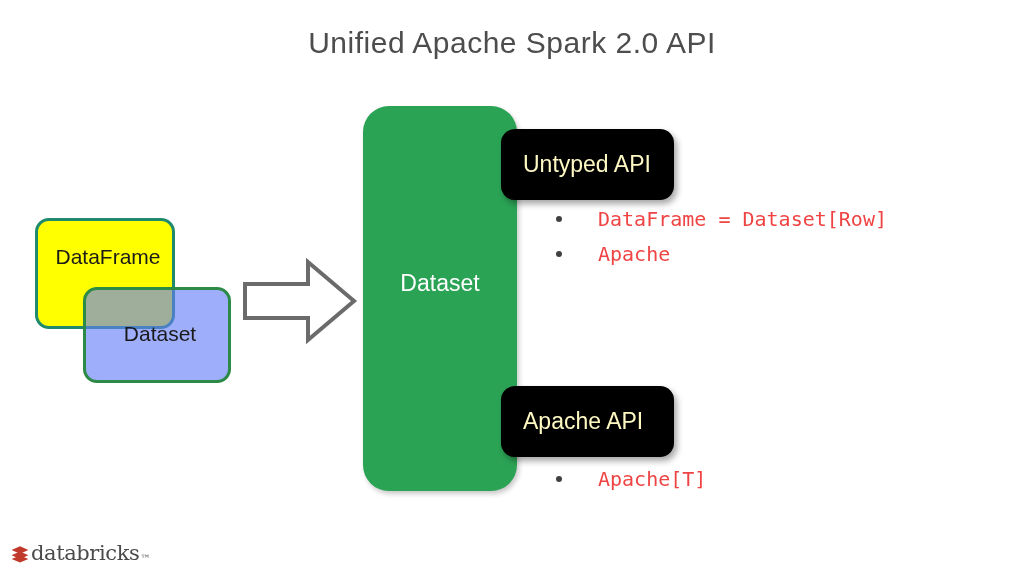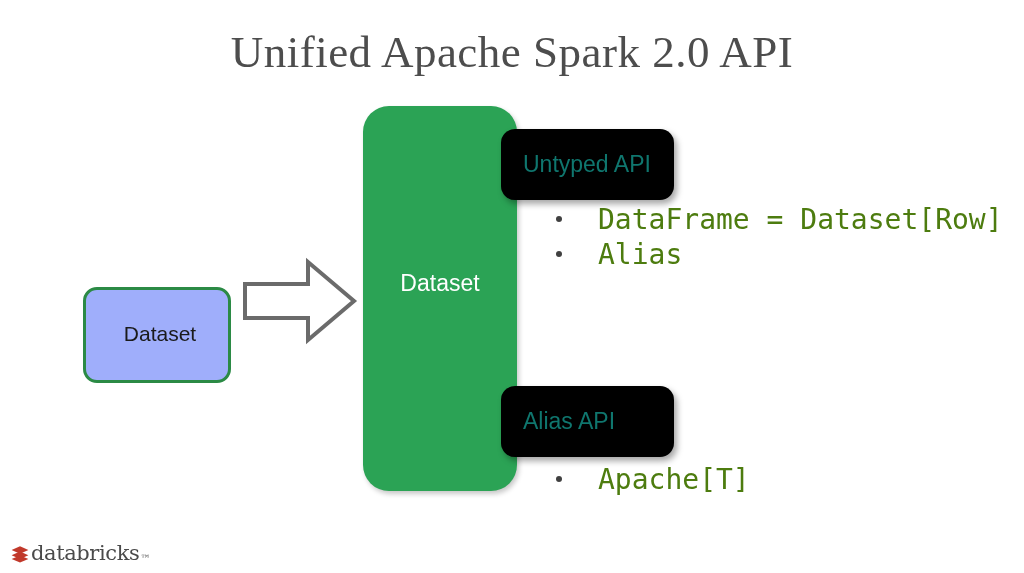--- a/index.html
+++ b/index.html
@@ -23,23 +23,23 @@
     background: #ffffff;
   }
 
   
   .slide-title {
     position: absolute;
     left: 0;
     top: 26px;
     width: 1024px;
     text-align: center;
-    font-family: Liberation Serif, serif;
+    font-family: Liberation Sans, sans-serif;
     font-weight: 400;
-    font-size: 45px;
+    font-size: 30px;
     letter-spacing: 0.5px;
     color: #4d4d4d;
     white-space: nowrap;
   }
 
   
   .box-dataframe {
     position: absolute;
     left: 35px;
     top: 218px;
@@ -120,21 +120,21 @@
   .api-pill {
     position: absolute;
     background: #000000;
     border-radius: 14px;
     z-index: 6;
     box-shadow: 3px 4px 6px rgba(0,0,0,0.35);
   }
   .api-pill .lbl {
     position: absolute;
     left: 22px;
-    color: #0f766e;
+    color: #fef9c3;
     font-size: 23px;
     white-space: nowrap;
   }
   .pill-untyped {
     left: 501px;
     top: 129px;
     width: 173px;
     height: 71px;
   }
   .pill-untyped .lbl { top: 22px; }
@@ -163,23 +163,23 @@
     width: 6px;
     height: 6px;
     background: #404040;
     border-radius: 50%;
   }
   .bullet-text {
     position: absolute;
     left: 42px;
     top: 0;
     font-family: "DejaVu Sans Mono", "Liberation Mono", monospace;
-    font-size: 28px;
+    font-size: 20px;
     line-height: 33px;
-    color: #4d7c0f;
+    color: #ef4444;
     white-space: pre;
   }
   .list-untyped {
     left: 556px;
     top: 203px;
   }
   .list-typed {
     left: 556px;
     top: 463px;
   }
@@ -215,20 +215,23 @@
     margin-left: 1px;
   }
 </style>
 </head>
 <body>
 
 <div id="slide">
 
   <div class="slide-title">Unified Apache Spark 2.0 API</div>
 
+  <div class="box-dataframe">
+    <div class="lbl">DataFrame</div>
+  </div>
 
   <div class="box-dataset-blue">
     <div class="lbl">Dataset</div>
   </div>
 
   <svg class="flow-arrow" viewBox="0 0 120 90">
     <polygon points="5,28 68,28 68,6 114,45 68,84 68,62 5,62" fill="#ffffff" stroke="#6b6b6b" stroke-width="4" stroke-linejoin="miter"></polygon>
   </svg>
 
   <div class="box-dataset-green">
@@ -241,26 +244,26 @@
     <div class="lbl">Untyped API</div>
   </div>
 
   <div class="bullet-list list-untyped">
     <div class="bullet-row">
       <span class="bullet-dot"></span>
       <span class="bullet-text">DataFrame = Dataset[Row]</span>
     </div>
     <div class="bullet-row">
       <span class="bullet-dot"></span>
-      <span class="bullet-text">Alias</span>
+      <span class="bullet-text">Apache</span>
     </div>
   </div>
 
   <div class="api-pill pill-typed">
-    <div class="lbl">Alias API</div>
+    <div class="lbl">Apache API</div>
   </div>
 
   <div class="bullet-list list-typed">
     <div class="bullet-row">
       <span class="bullet-dot"></span>
       <span class="bullet-text">Apache[T]</span>
     </div>
   </div>
 
   <div class="logo">

